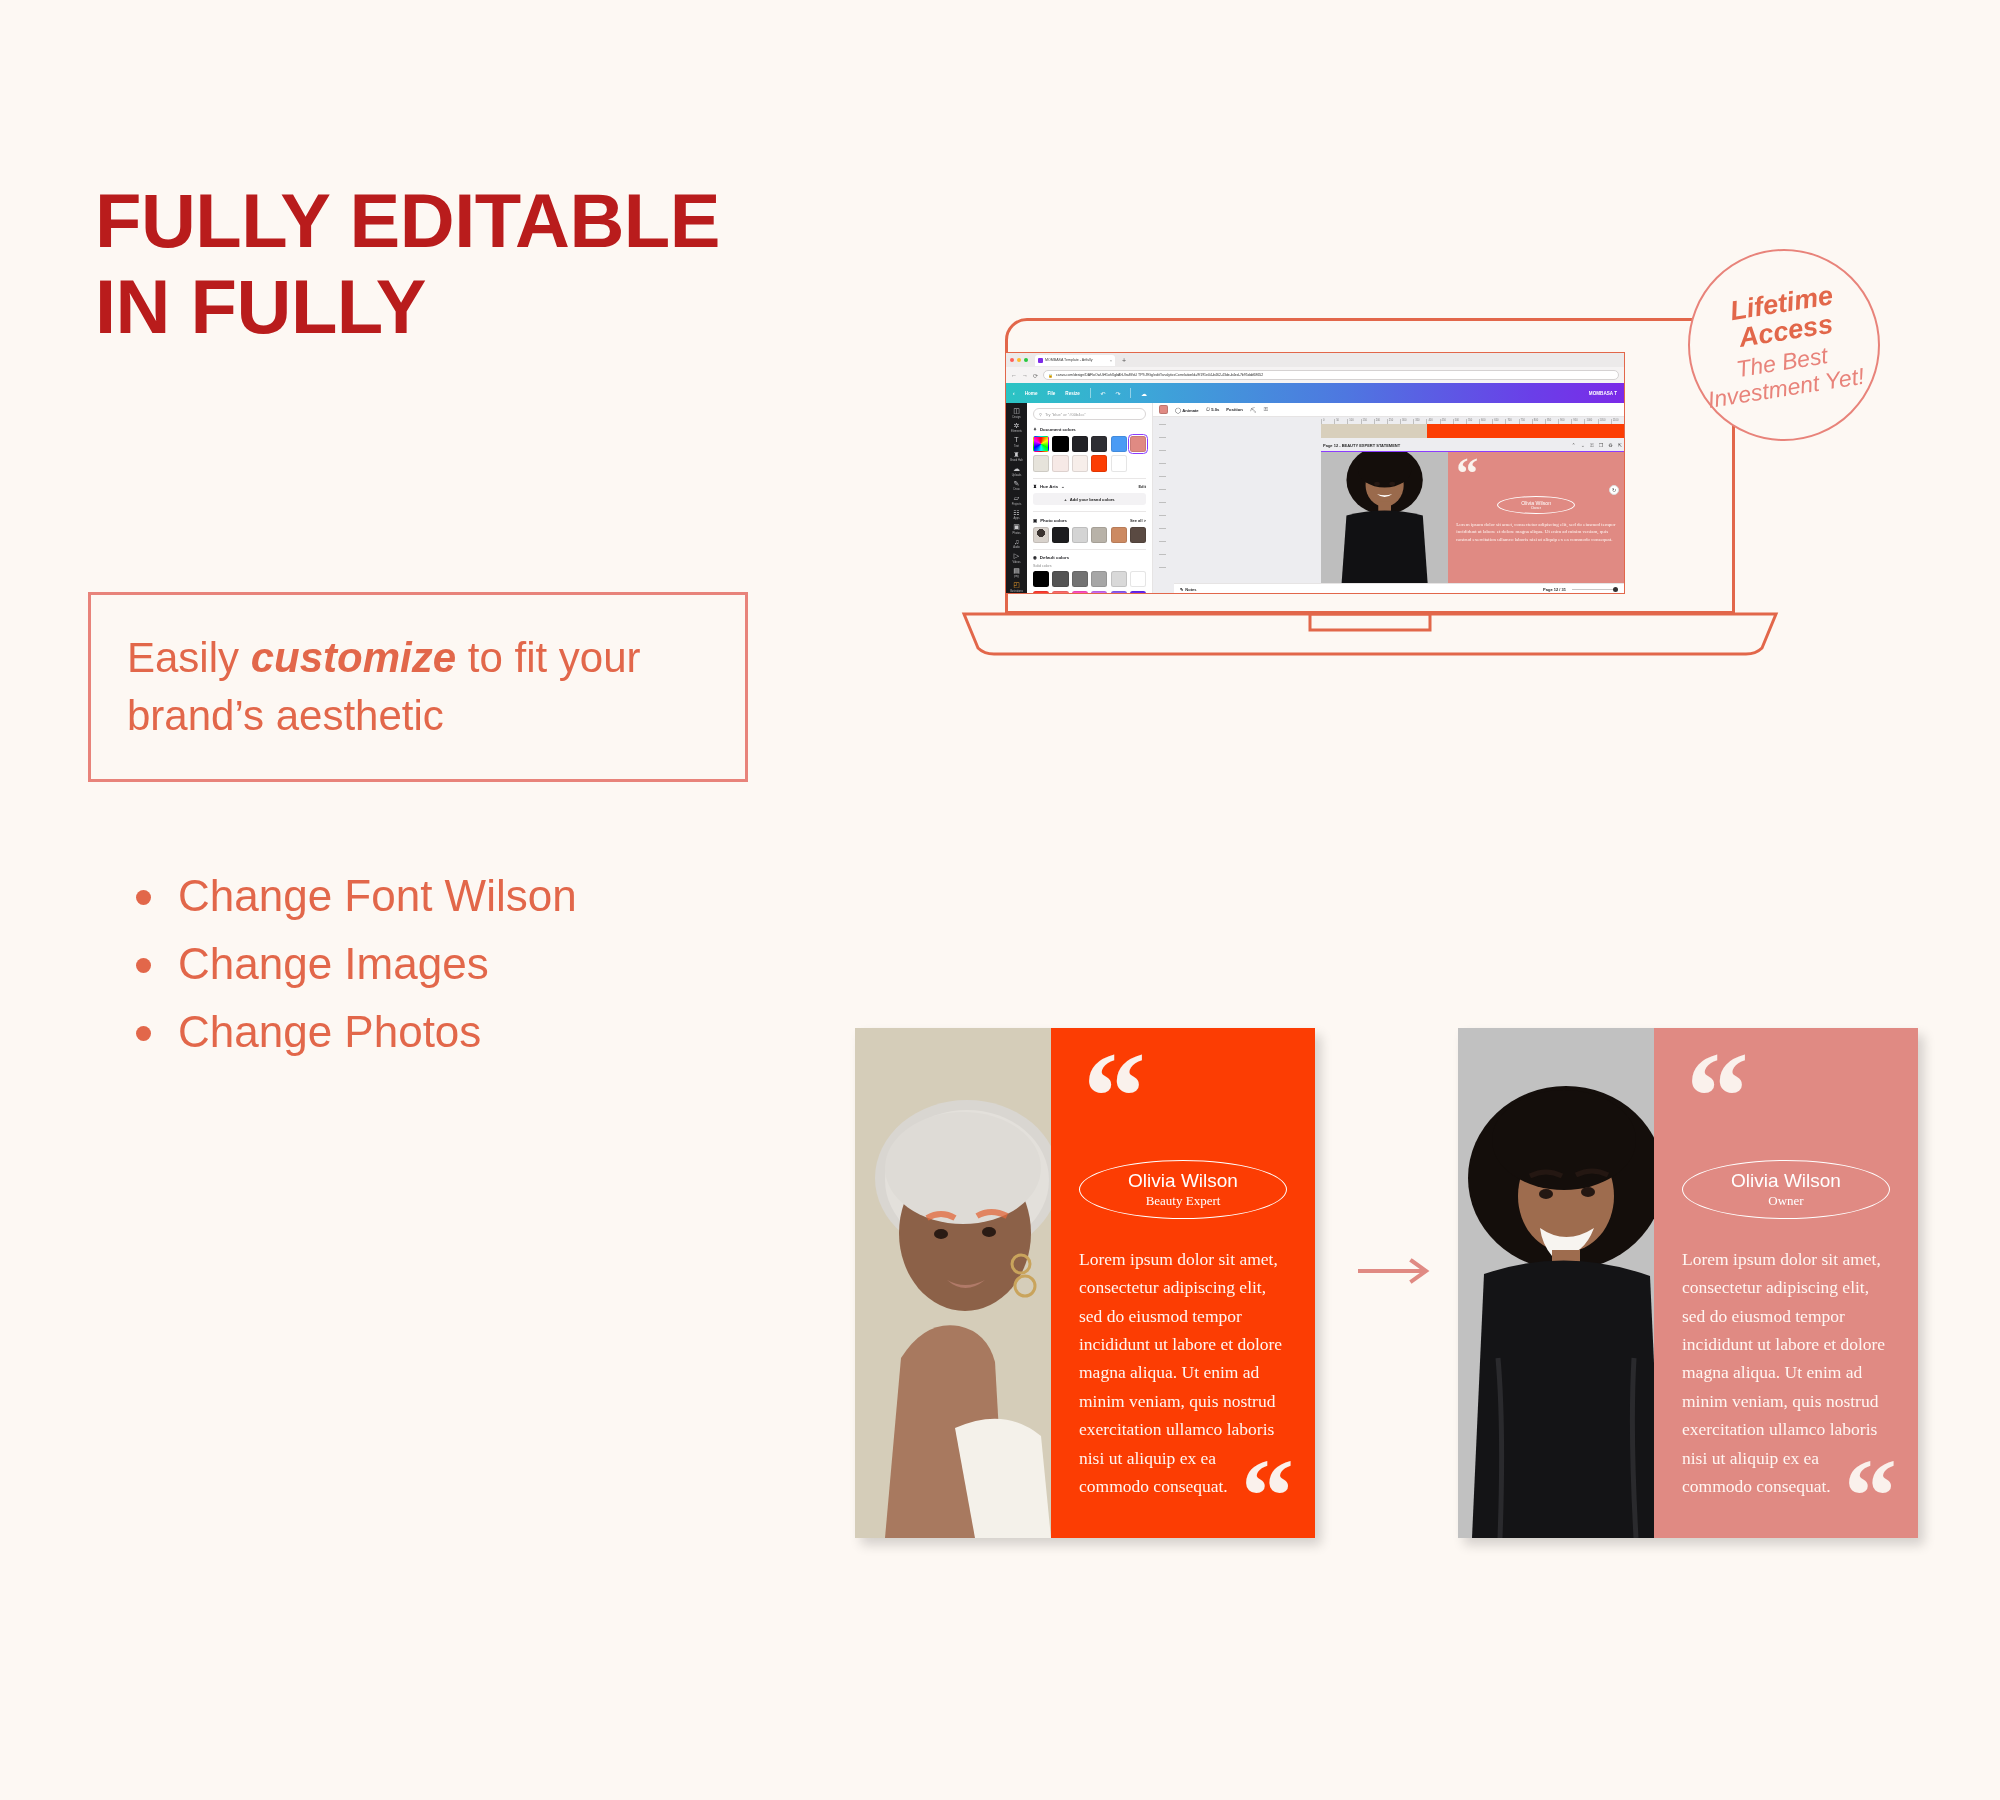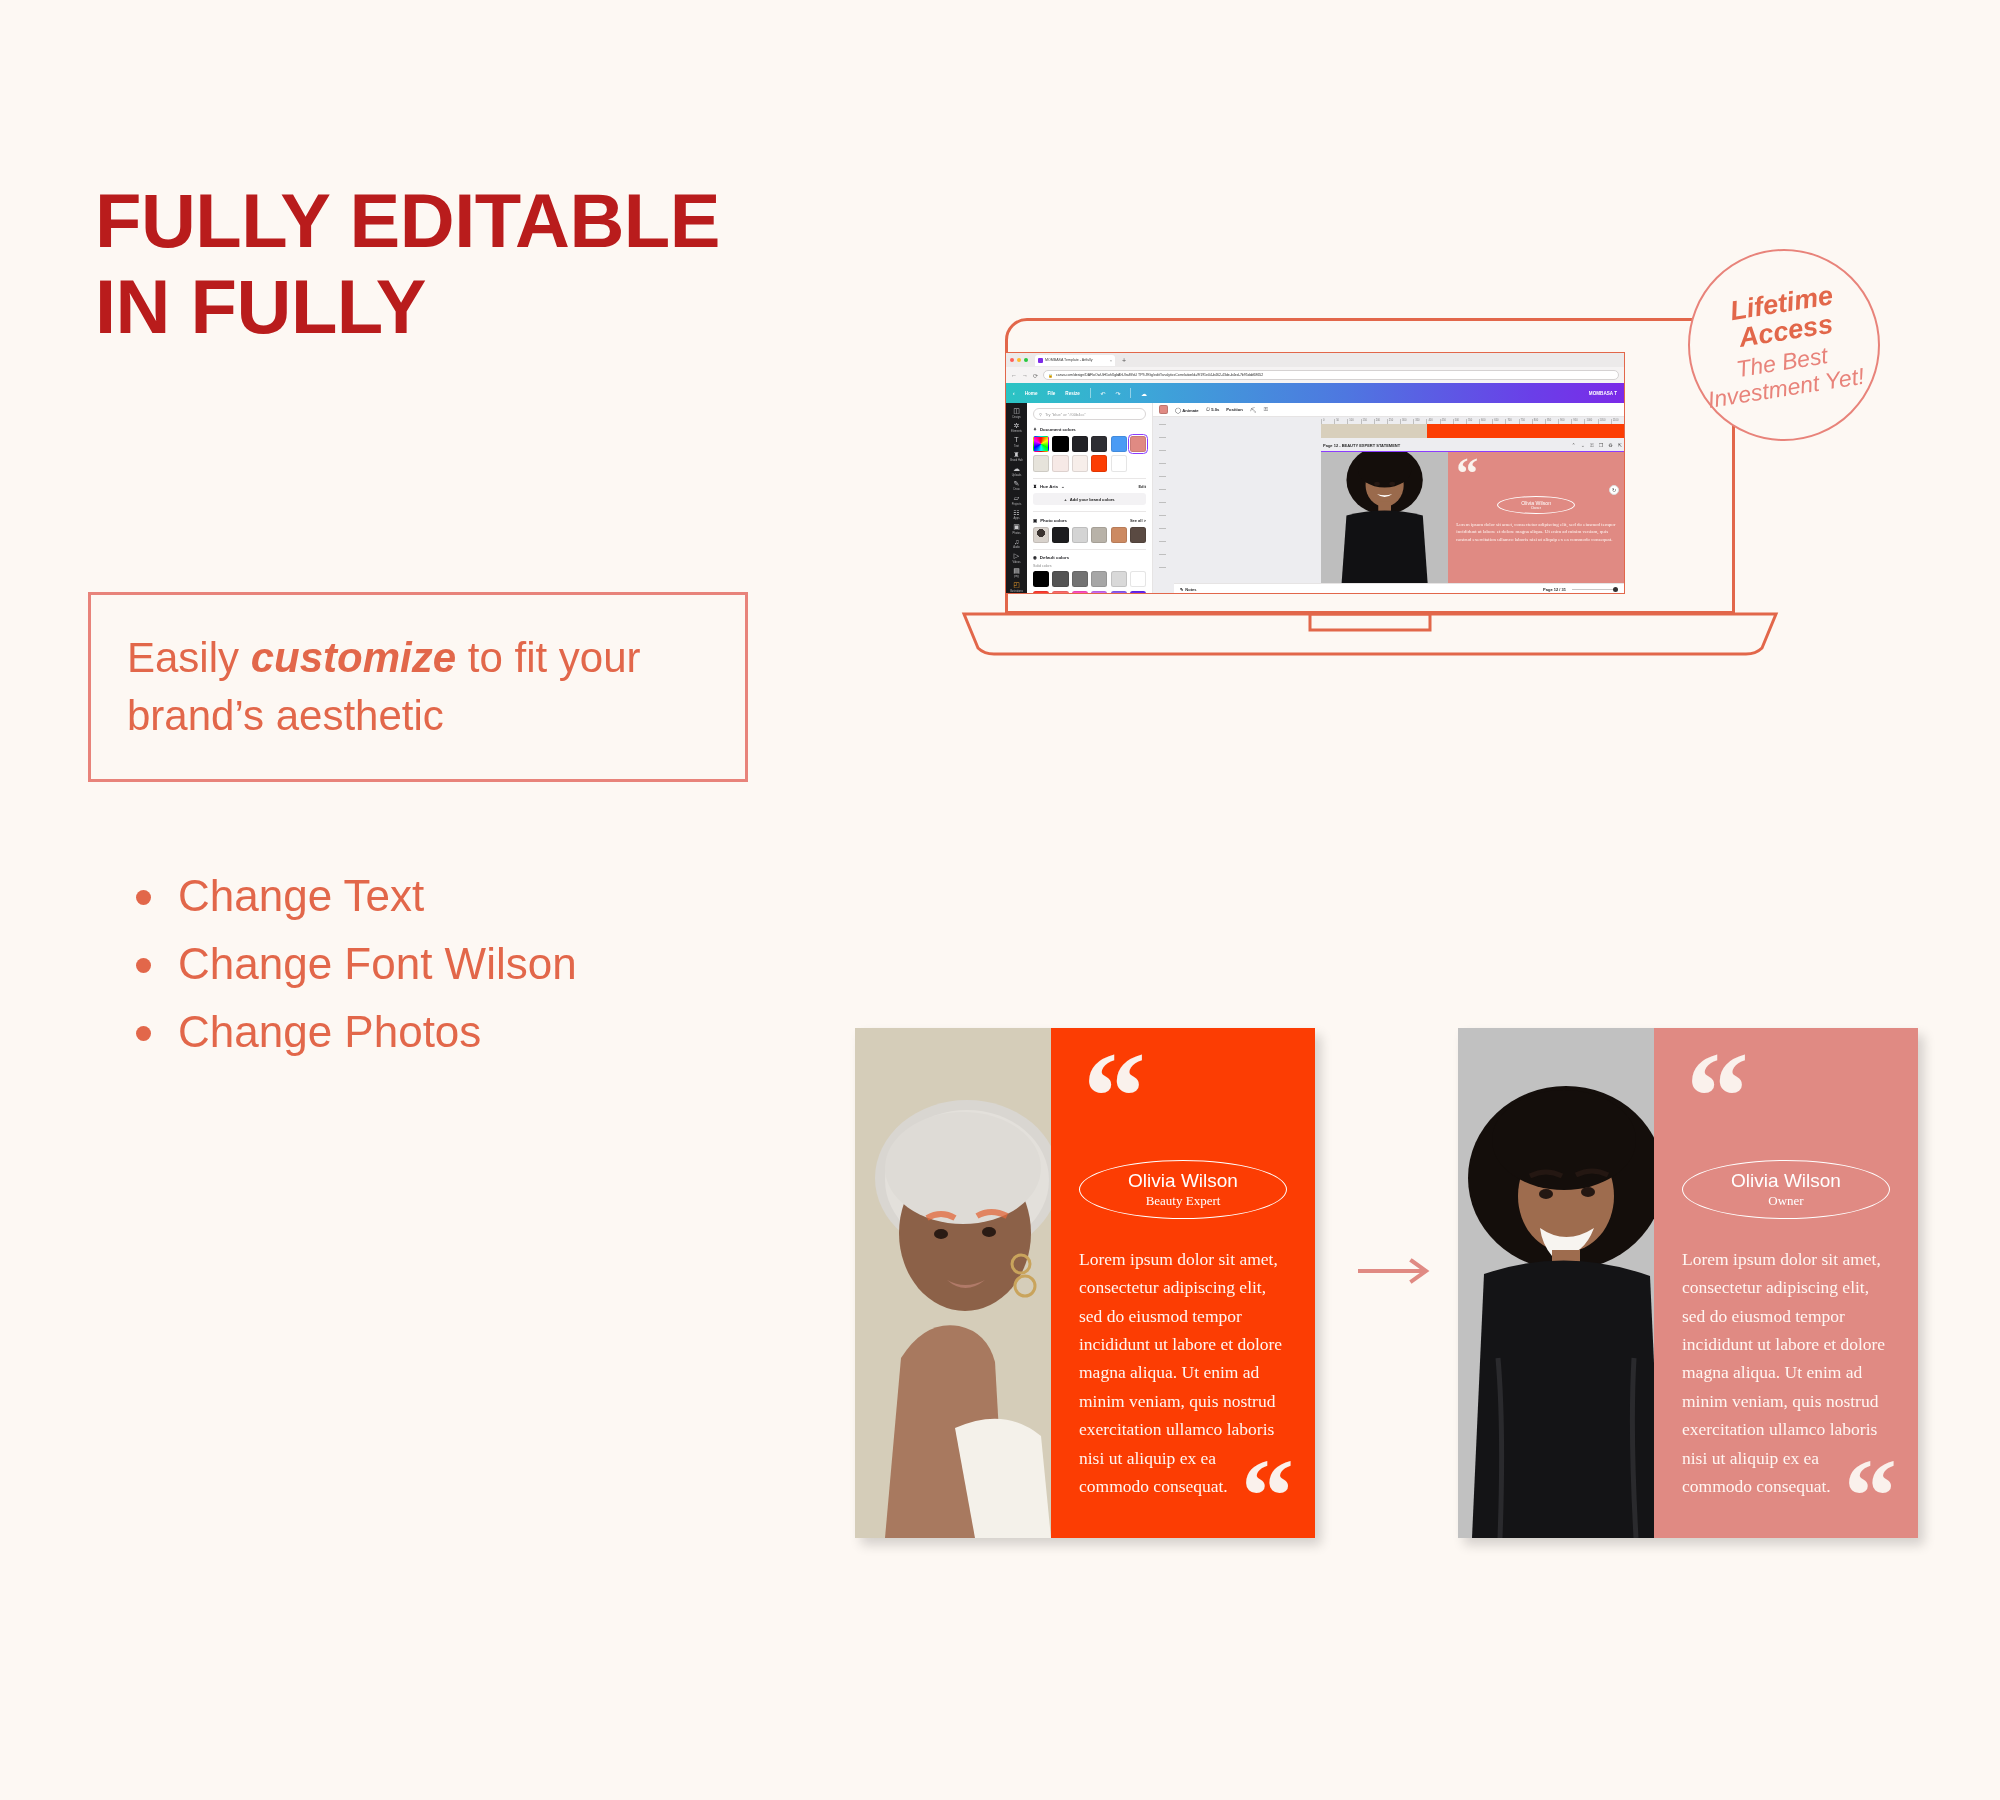--- a/index.html
+++ b/index.html
@@ -266,22 +266,22 @@
     <div>IN FULLY</div>
   </div>
 
   <div class="callout">
     <div class="callout-text">
       <span>Easily </span><b>customize</b><span> to fit your brand’s aesthetic</span>
     </div>
   </div>
 
   <ul class="bullets">
-    <li>Change Text</li>
     <li>Change Font Wilson</li>
+    <li>Change Images</li>
     <li>Change Photos</li>
   </ul>
 
   <div class="badge">
     <div class="badge-title">
       <div>Lifetime</div>
       <div>Access</div>
     </div>
     <div class="badge-sub">
       <div>The Best</div>

